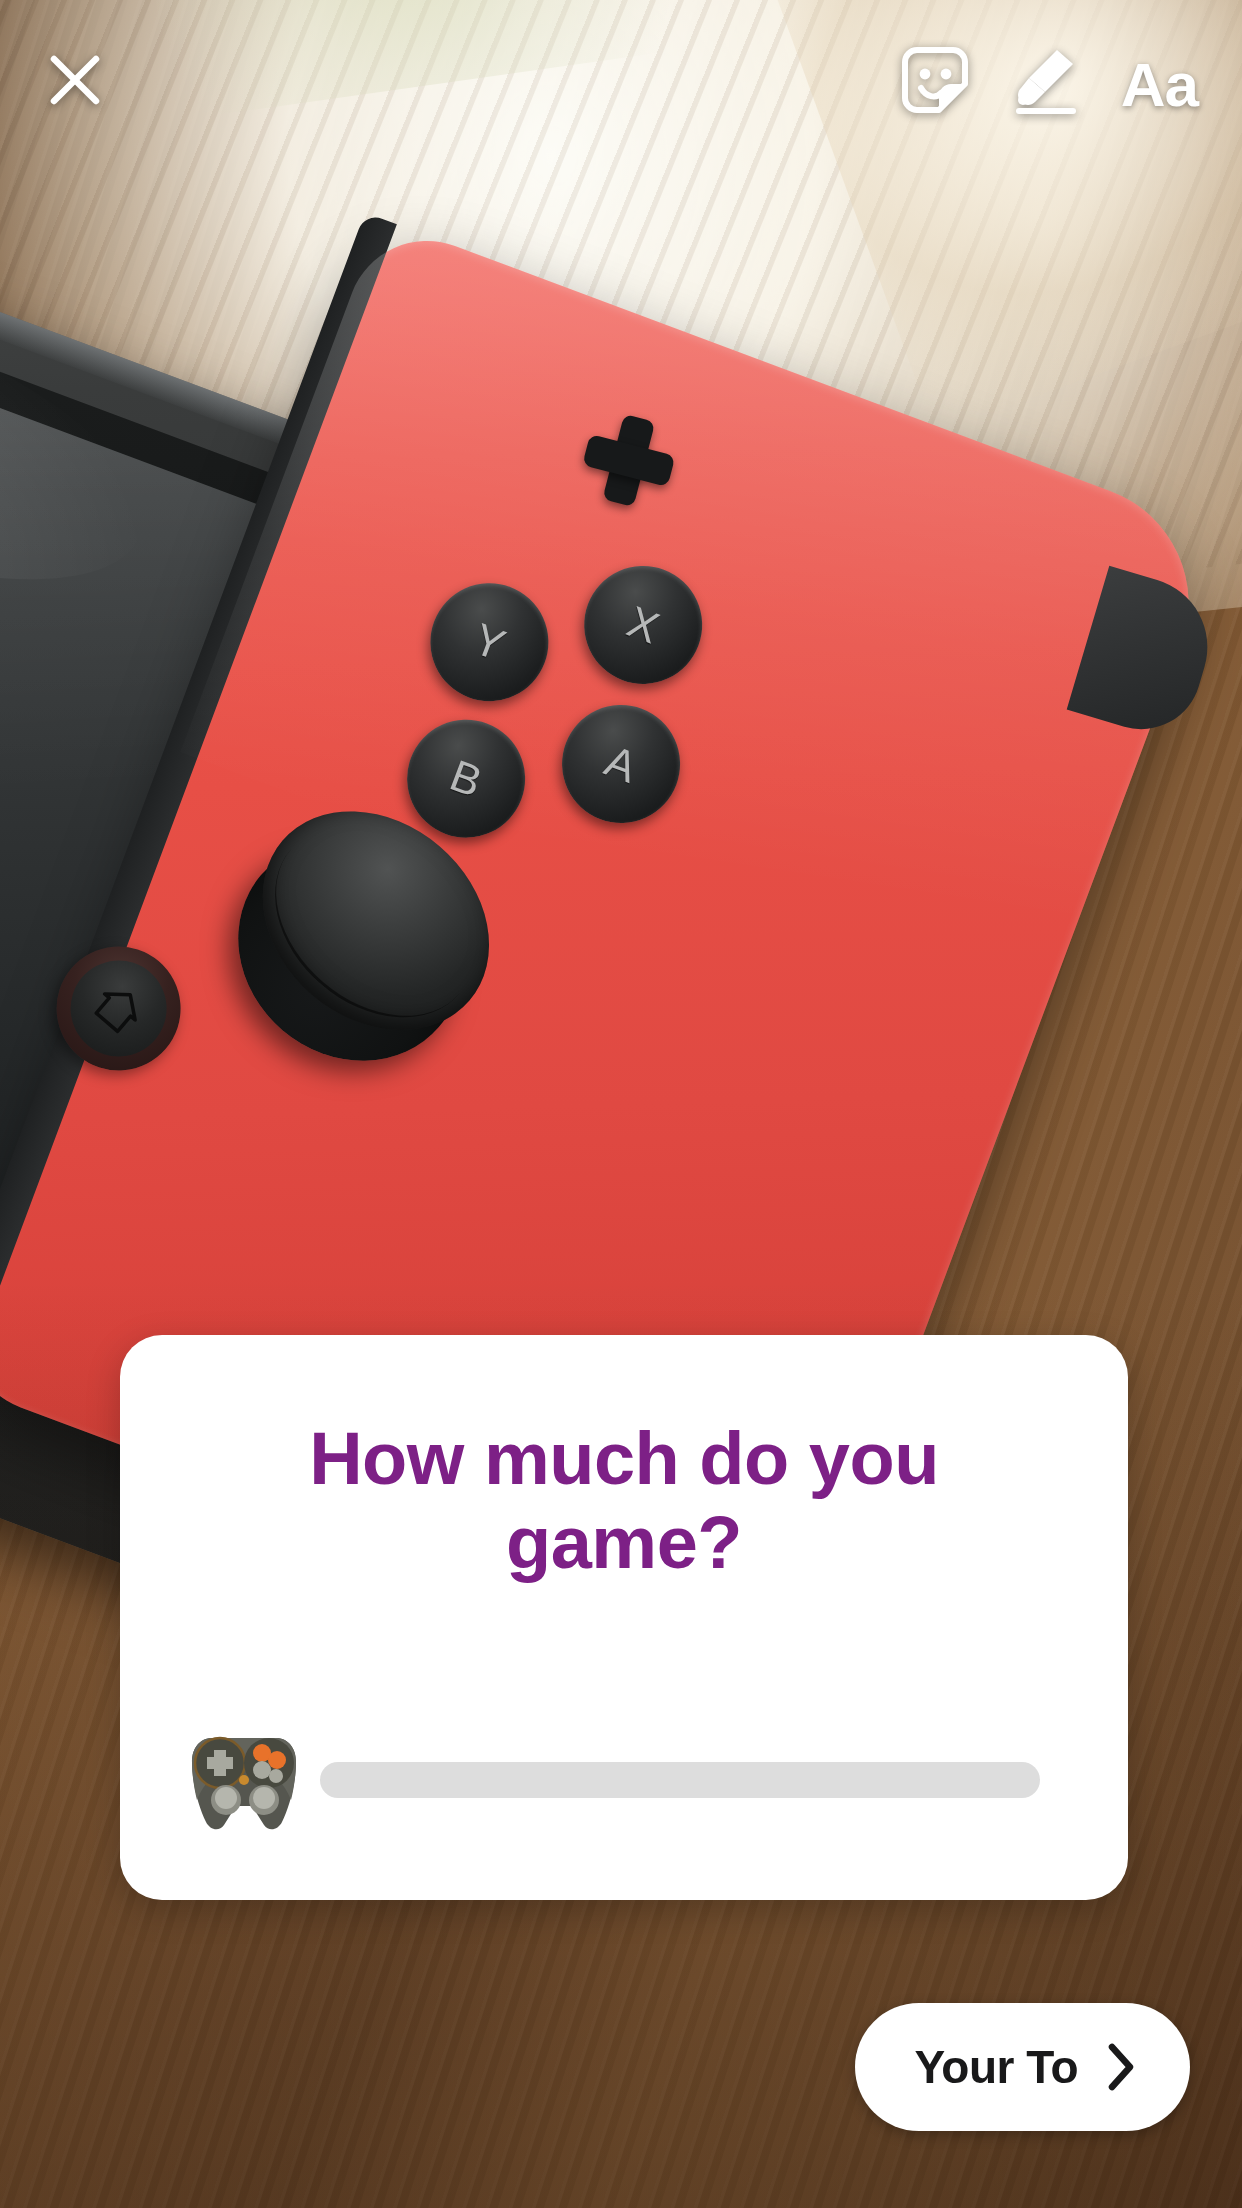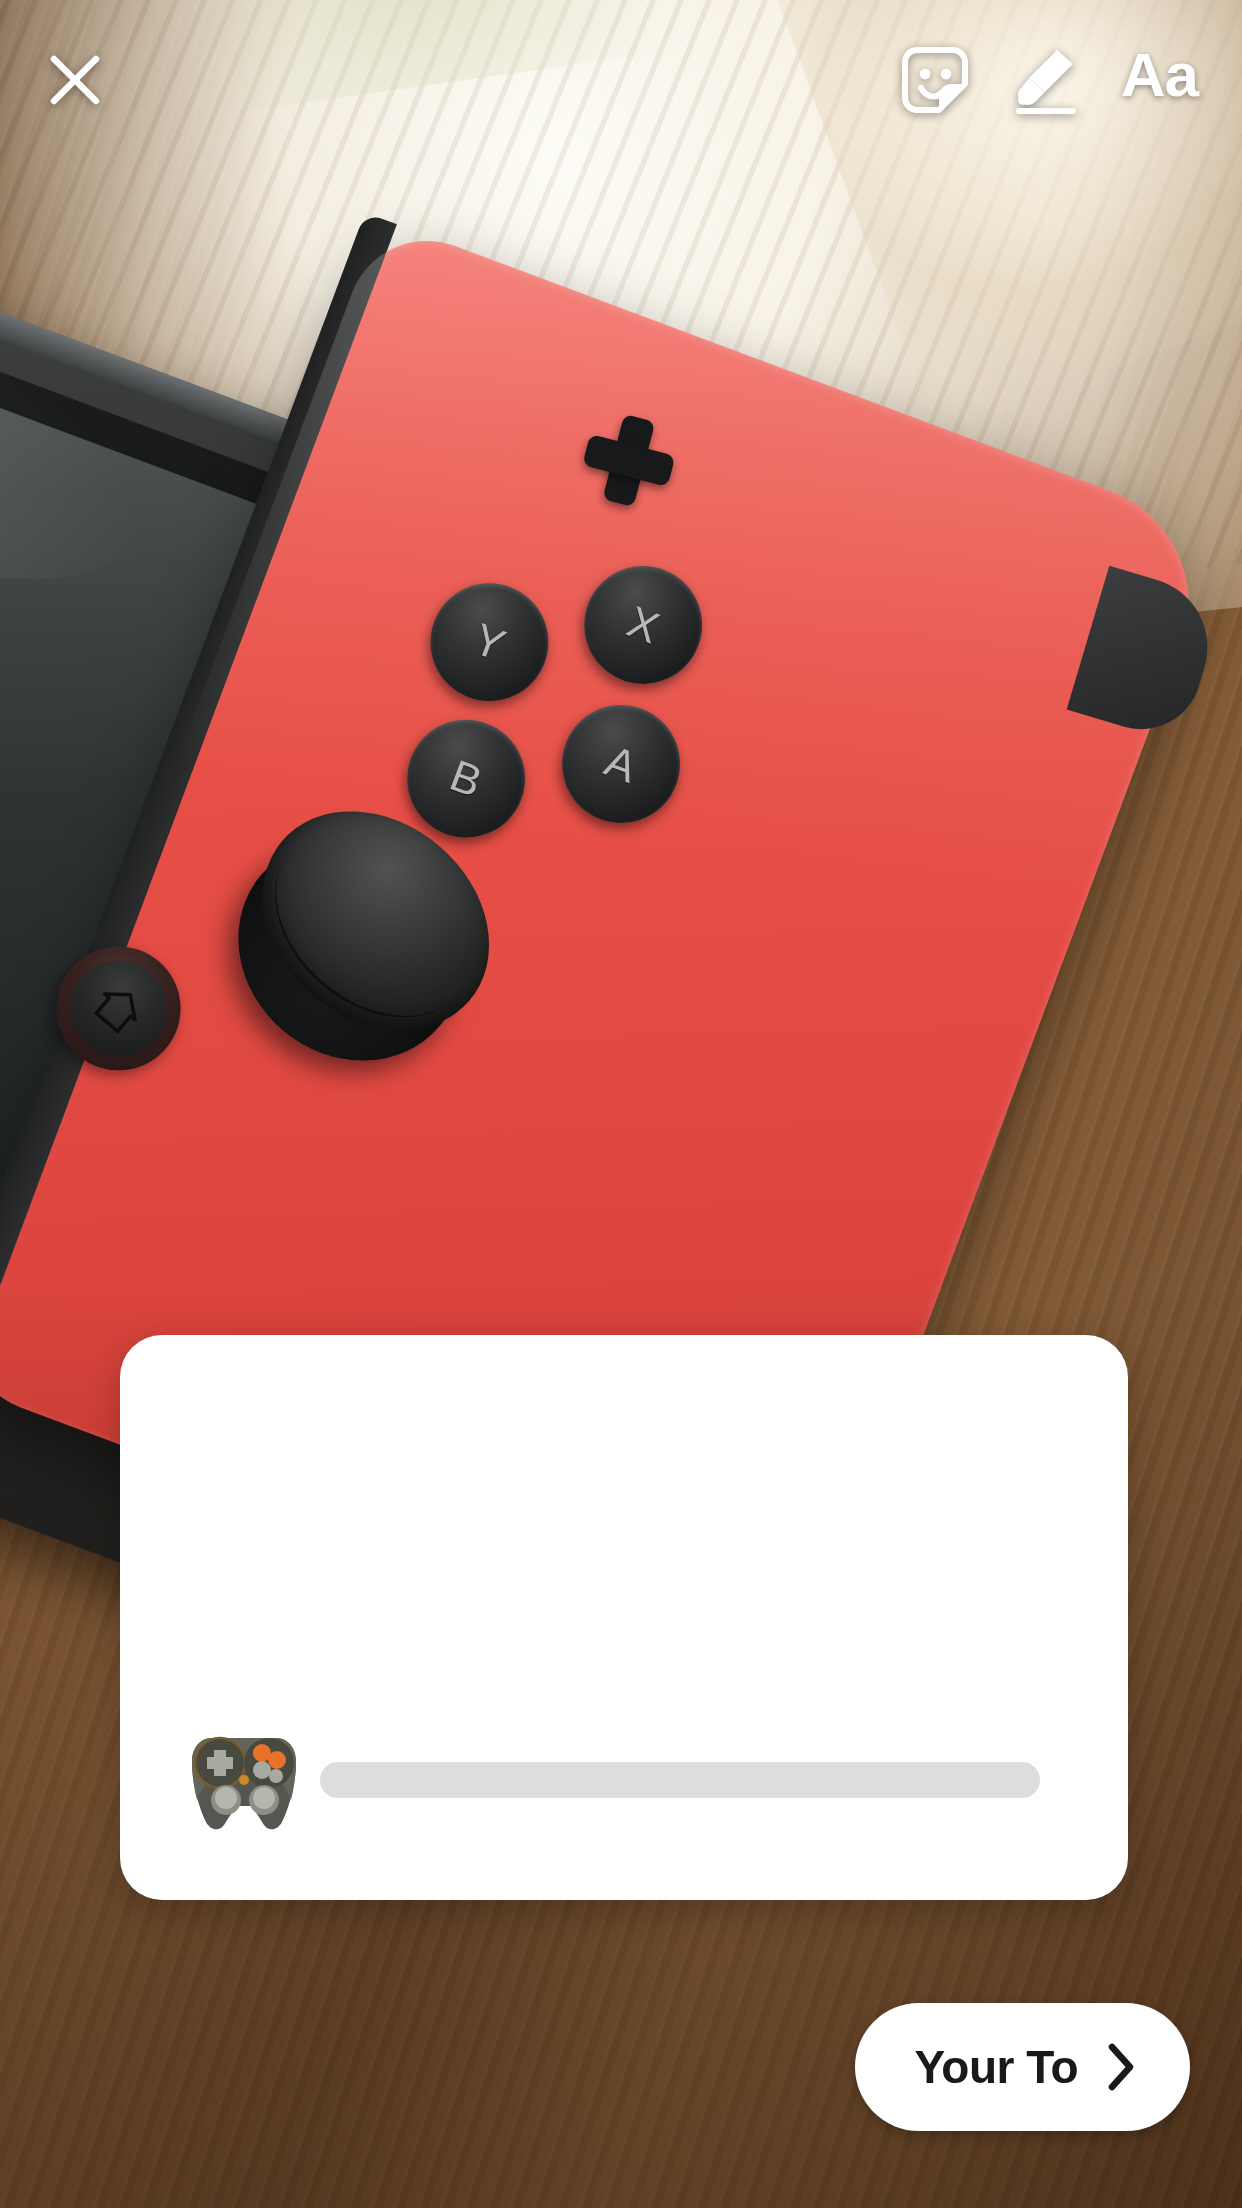--- a/index.html
+++ b/index.html
@@ -183,21 +183,21 @@
     border-bottom:3px solid rgba(0,0,0,.5);
   }
 
   
   #topbar {
     position:absolute; left:0; top:0; width:100%; height:160px;
     display:flex; align-items:center;
     padding:0 44px; z-index:20;
   }
   .topbar-right {
-    margin-left:auto; display:flex; align-items:flex-start; gap:40px;
+    margin-left:auto; display:flex; align-items:flex-end; gap:40px;
   }
   .icon-btn {
     display:flex; align-items:center; justify-content:center;
     filter:drop-shadow(0 2px 5px rgba(0,0,0,.42));
     cursor:pointer;
   }
   .aa-text {
     color:#fff; font-size:62px; font-weight:bold;
     letter-spacing:-1px; line-height:1;
     font-family:"Liberation Sans", sans-serif;
@@ -365,20 +365,21 @@
           <line x1="8" y1="67" x2="62" y2="67" stroke="#fff" stroke-width="6" stroke-linecap="round"></line>
         </svg>
       </div>
 
       <div class="aa-text">Aa</div>
 
     </div>
   </div>
 
   <div id="sticker-card">
+    <div id="sticker-question">How much do you game?</div>
 
     <div id="slider-row">
       <div id="slider-emoji">
         <svg width="136" height="136" viewBox="0 0 136 136">
 
           <path d="M36 26 H100 C112 26 120 36 120 50 C120 72 113 96 106 110 C102 118 93 120 88 113 L76 94 H60 L48 113 C43 120 34 118 30 110 C23 96 16 72 16 50 C16 36 24 26 36 26 Z" fill="#55564f"></path>
           <path d="M36 26 H100 C112 26 120 36 120 50 C120 62 118 76 115 88 C108 70 96 58 68 58 C40 58 28 70 21 88 C18 76 16 62 16 50 C16 36 24 26 36 26 Z" fill="#63645c"></path>
 
           <circle cx="44" cy="51" r="25" fill="#48493f" stroke="#7b5b2a" stroke-width="2.5"></circle>
 

